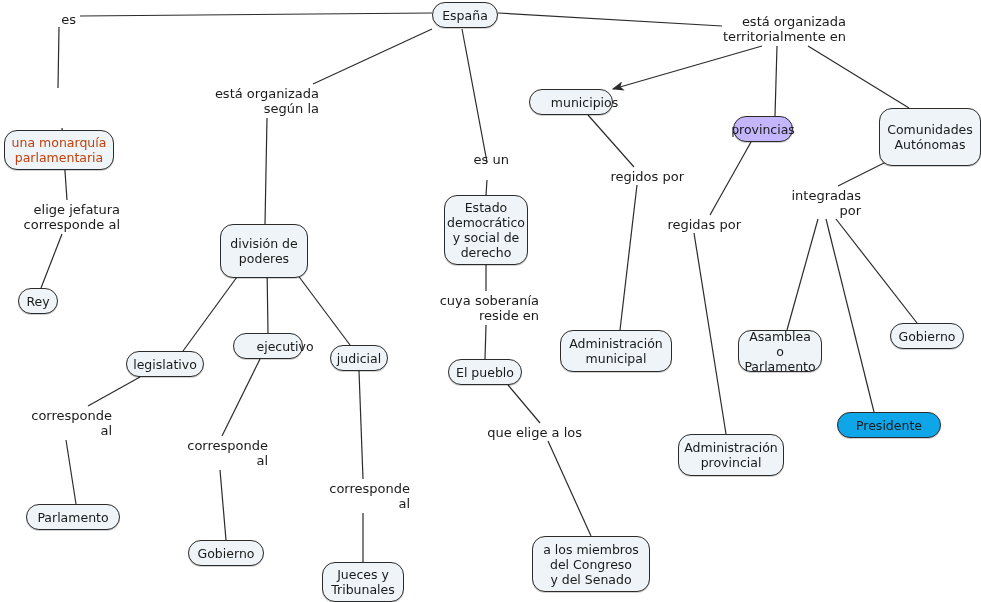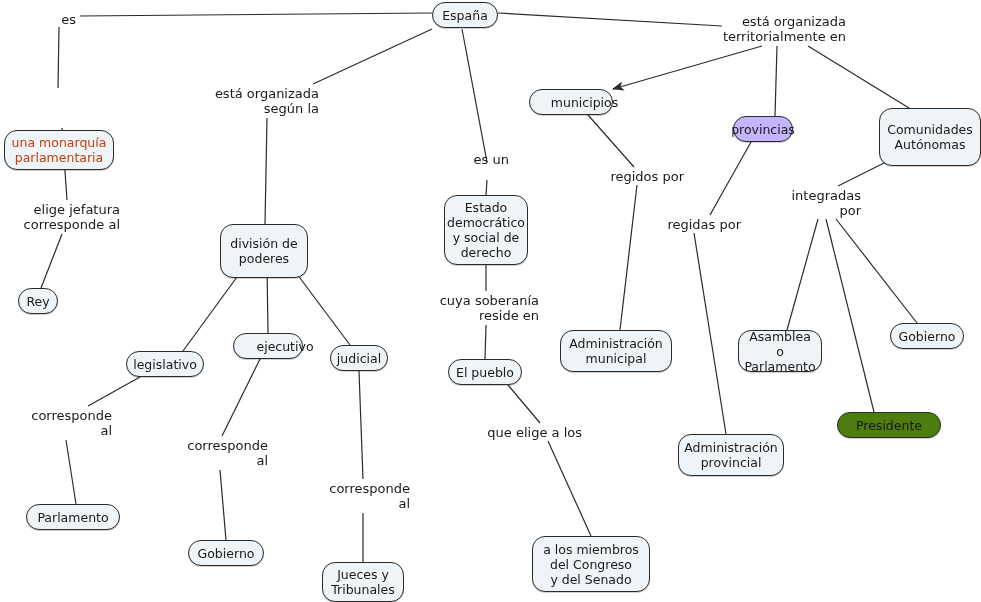--- a/index.html
+++ b/index.html
@@ -150,16 +150,16 @@
       <div class="node" style="left: 529px; top: 89px; width: 84px; height: 26px; background: rgb(238, 244, 247); border-color: rgb(43, 43, 43); color: rgb(26, 26, 26); padding-left: 33px;">municipios</div>
       <div class="node" style="left: 560px; top: 330px; width: 112px; height: 42px; background: rgb(238, 244, 247); border-color: rgb(43, 43, 43); color: rgb(26, 26, 26);">Administración
 municipal</div>
       <div class="node" style="left: 733px; top: 116px; width: 60px; height: 26px; background: #c4b5fd; border-color: rgb(43, 43, 43); color: rgb(26, 26, 26);">provincias</div>
       <div class="node" style="left: 678px; top: 434px; width: 106px; height: 42px; background: rgb(238, 244, 247); border-color: rgb(43, 43, 43); color: rgb(26, 26, 26);">Administración
 provincial</div>
       <div class="node" style="left: 879px; top: 108px; width: 102px; height: 58px; background: rgb(238, 244, 247); border-color: rgb(43, 43, 43); color: rgb(26, 26, 26);">Comunidades
 Autónomas</div>
       <div class="node" style="left: 738px; top: 330px; width: 84px; height: 42px; background: rgb(238, 244, 247); border-color: rgb(43, 43, 43); color: rgb(26, 26, 26);">Asamblea o
 Parlamento</div>
-      <div class="node" style="left: 837px; top: 412px; width: 104px; height: 26px; background: #4d7c0f; border-color: rgb(43, 43, 43); color: rgb(26, 26, 26);">Presidente</div>
+      <div class="node" style="left: 837px; top: 412px; width: 104px; height: 26px; background: #0ea5e9; border-color: rgb(43, 43, 43); color: rgb(26, 26, 26);">Presidente</div>
       <div class="node" style="left: 890px; top: 323px; width: 74px; height: 26px; background: rgb(238, 244, 247); border-color: rgb(43, 43, 43); color: rgb(26, 26, 26);">Gobierno</div>
     </div>
 </div>
 
 </body></html>

